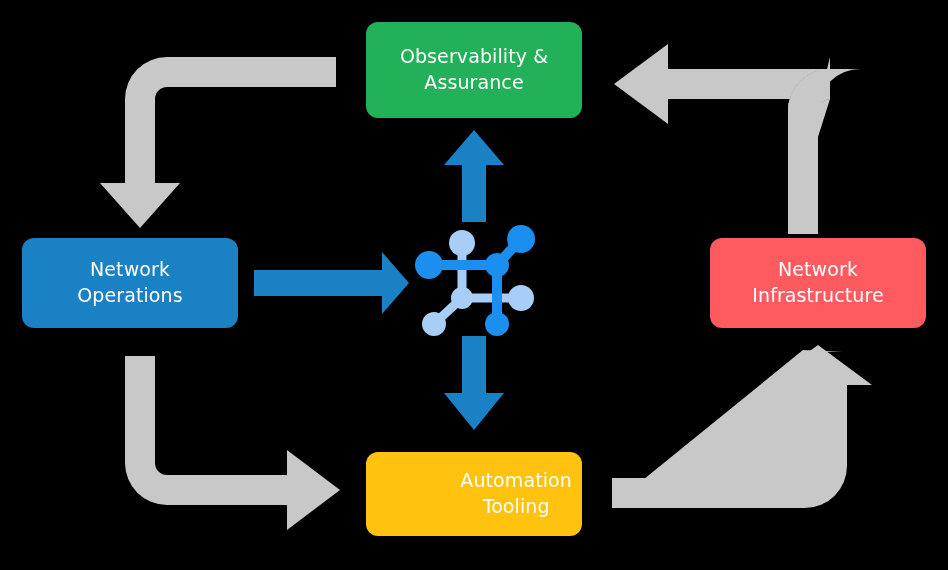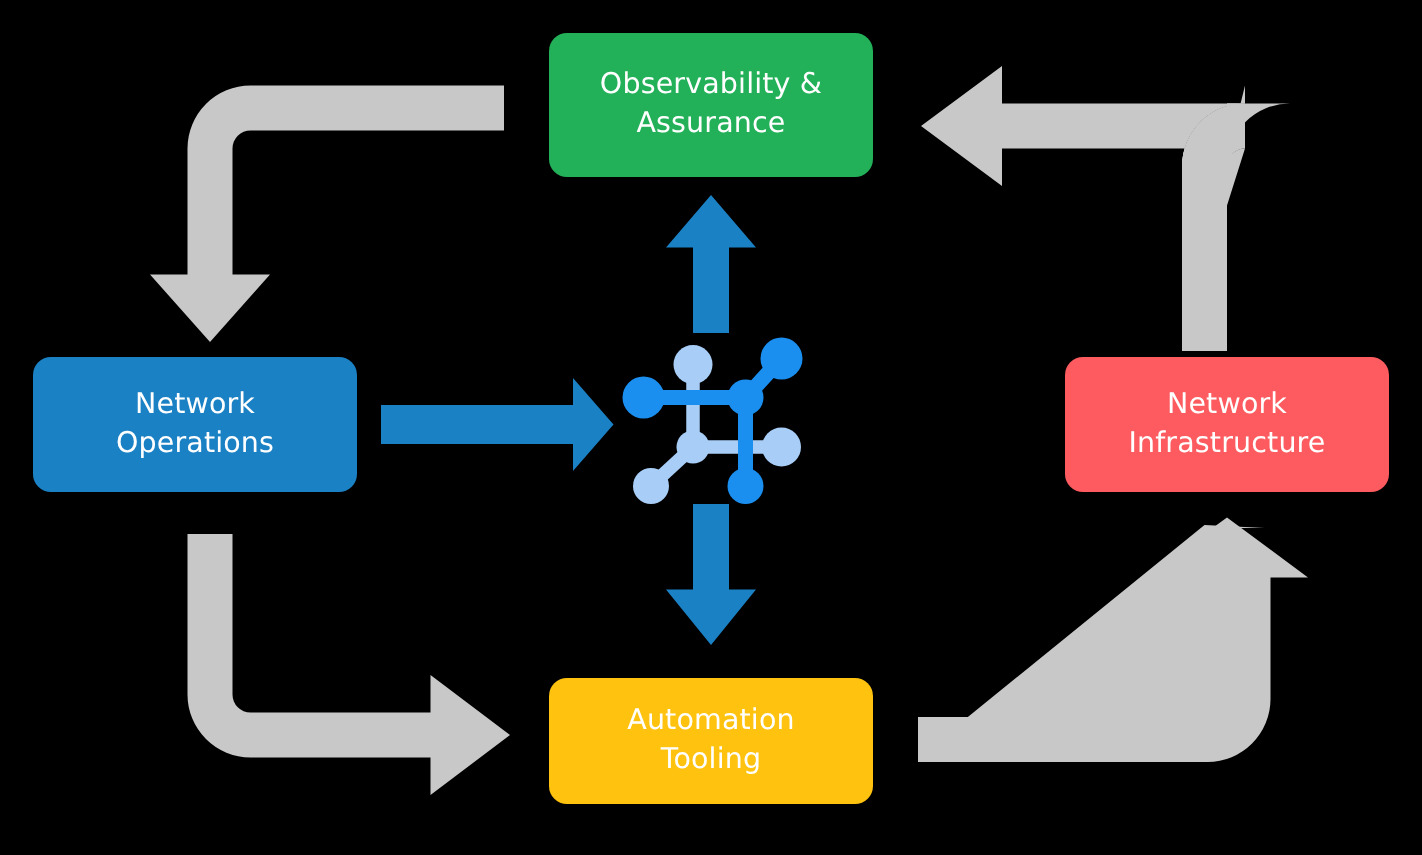--- a/index.html
+++ b/index.html
@@ -46,20 +46,21 @@
   }
   #node-infrastructure {
     left: 710px;  top: 238px;
     width: 216px; height: 90px;
     background: #FD5B5F;
   }
   #node-automation {
     left: 366px;  top: 452px;
     width: 216px; height: 84px;
     background: #FFC20E;
+    justify-content: flex-end;
   }
 
   
   .layer {
     position: absolute;
     left: 0; top: 0;
     width: 948px; height: 570px;
     overflow: visible;
   }
   #arrow-layer-gray { z-index: 1; }

